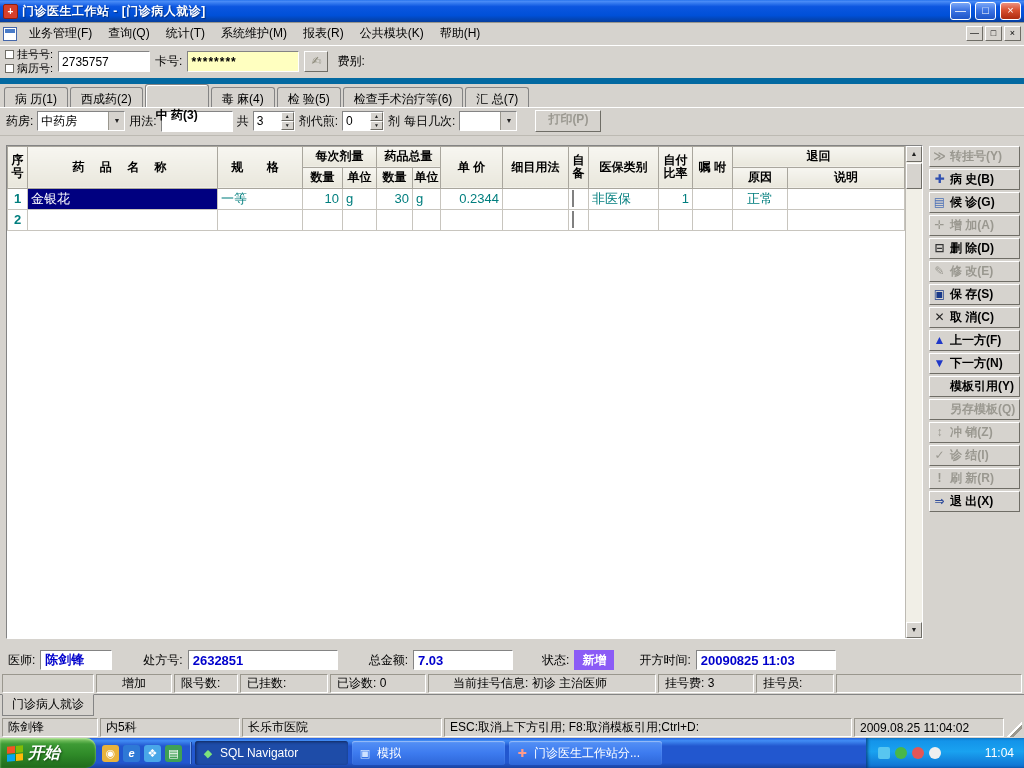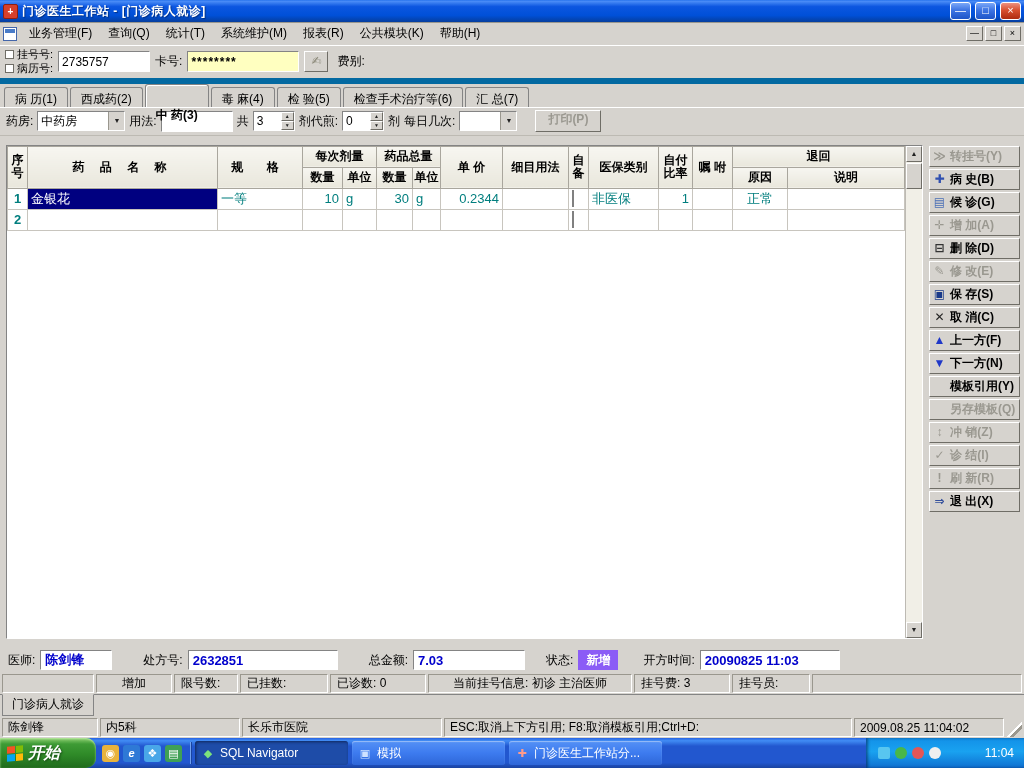--- a/index.html
+++ b/index.html
@@ -88,33 +88,33 @@
 .i-cancel{color:#222222;}
 .i-up,.i-down{color:#2038C8;}
 .i-exit{color:#334F9C;}
 
 
 .rxrow{flex:0 0 26px;display:flex;align-items:center;padding:0 8px;gap:5px;}
 .rxlbl{white-space:nowrap;}
 .rxfld{height:20px;border:1px solid;border-color:#848484 #FFF #FFF #848484;background:#FFF;color:#0000CC;font-weight:bold;font-size:13px;display:flex;align-items:center;padding:0 4px;white-space:nowrap;}
 .f-doc{width:72px;margin-right:26px;}
 .f-rx{width:150px;margin-right:26px;}
-.f-amt{width:112px;margin-right:16px;}
+.f-amt{width:100px;margin-right:24px;}
 .f-time{width:140px;}
 .statchip{height:20px;padding:0 8px;background:#8b5cf6;color:#FFF;font-weight:bold;display:flex;align-items:center;margin-right:20px;}
 
 
 .staterow{flex:0 0 21px;display:flex;align-items:stretch;padding:1px 2px;gap:2px;}
 .spanel{border:1px solid;border-color:#9A978E #FFF #FFF #9A978E;display:flex;align-items:center;padding:0 6px;white-space:nowrap;overflow:hidden;}
 .w-empty{width:92px;}
 .w-mode{width:76px;justify-content:center;}
 .w-limit{width:64px;}
 .w-reg{width:88px;}
 .w-seen{width:96px;}
-.w-cur{width:204px;padding-left:24px;}
+.w-cur{width:228px;padding-left:24px;}
 .w-fee{width:96px;}
 .w-rar{width:78px;}
 .w-fill{flex:1;}
 
 
 .btabrow{flex:0 0 20px;border-top:1px solid #848484;display:flex;align-items:flex-start;padding-left:2px;}
 .btab{padding:1px 9px 2px;border:1px solid #848484;border-top:1px solid #D6D3CE;background:#D6D3CE;margin-top:-1px;white-space:nowrap;}
 
 
 .statusbar{flex:0 0 22px;display:flex;align-items:stretch;padding:2px 2px 1px;gap:2px;}

